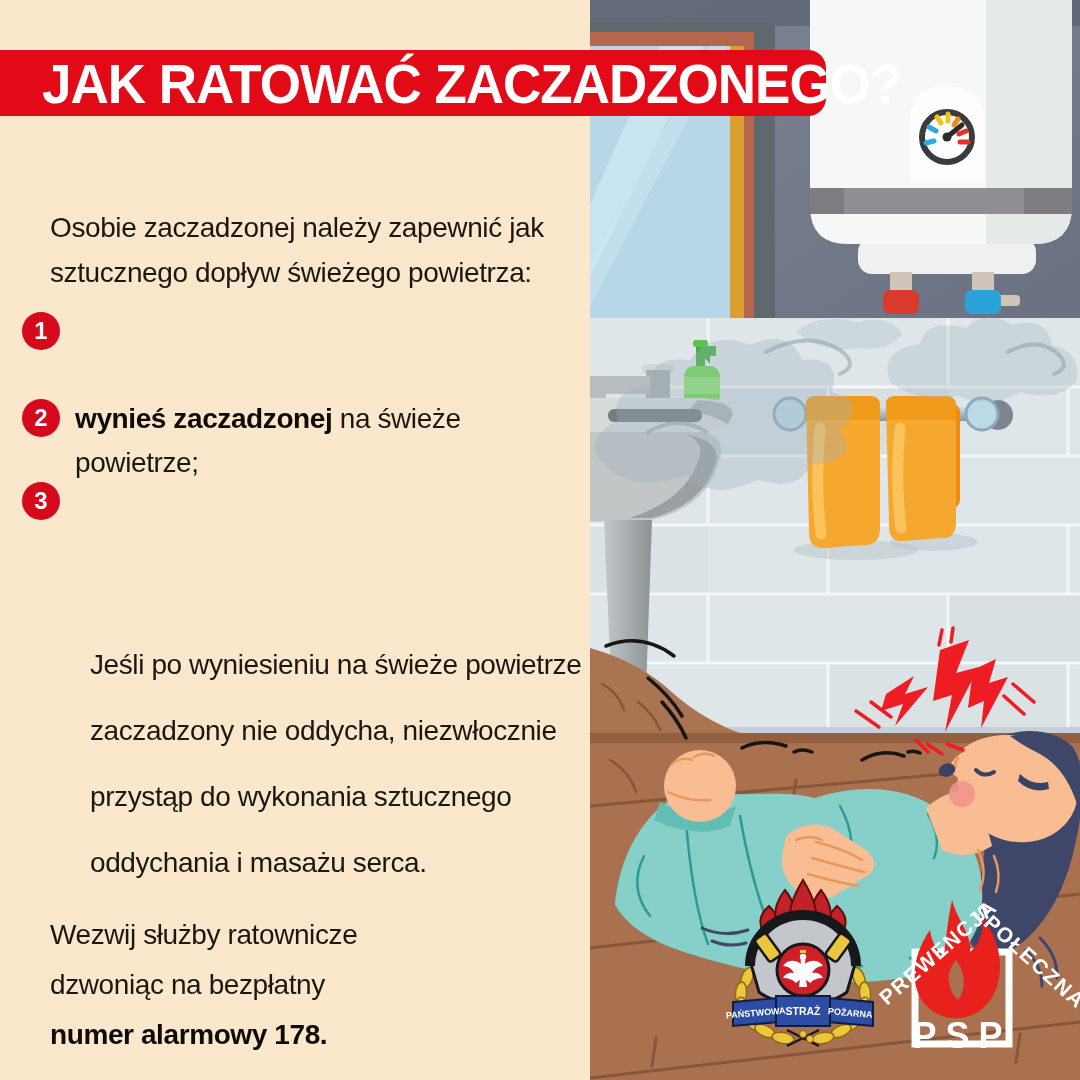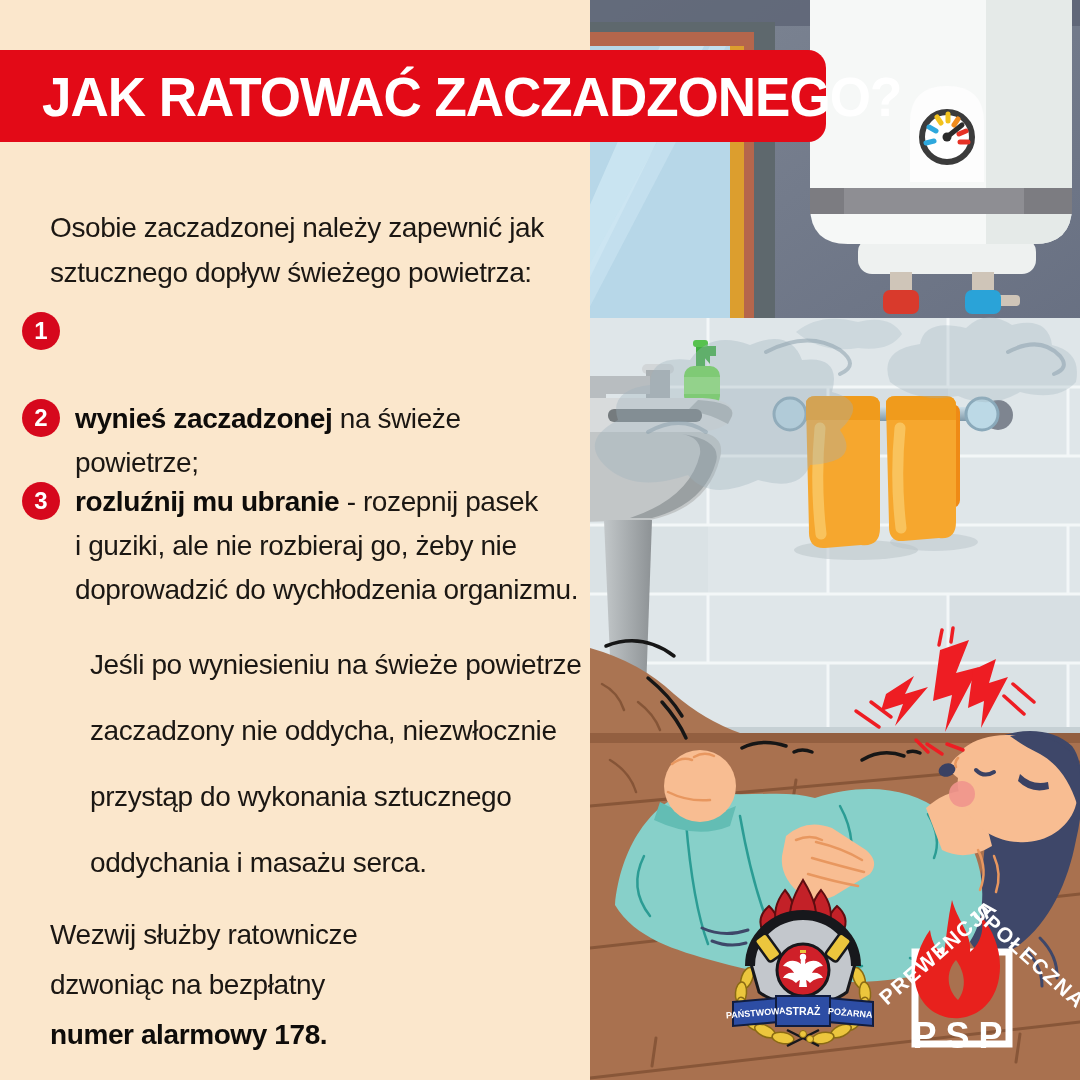--- a/index.html
+++ b/index.html
@@ -2,21 +2,21 @@
 <html><head>
 <meta charset="utf-8">
 <style>
   html,body{margin:0;padding:0;}
   .canvas{
     position:relative;width:1080px;height:1080px;overflow:hidden;
     background:#fbe7cc;font-family:"Liberation Sans",sans-serif;
   }
   .scene{position:absolute;left:590px;top:0;width:490px;height:1080px;}
   .banner{
-    position:absolute;top:50px;left:0;width:826px;height:92px;z-index:5;
+    position:absolute;top:50px;left:0;width:826px;height:66px;z-index:5;
     background:#e30a17;border-radius:0 18px 18px 0;
     display:flex;align-items:center;padding-left:42px;box-sizing:border-box;
   }
   .banner span{
     color:#ffffff;font-size:53px;font-weight:bold;letter-spacing:-1px;
     white-space:nowrap;transform:scaleY(1.06);transform-origin:left center;
   }
   .txt{
     position:absolute;white-space:pre-line;color:#1b1713;
     font-size:28px;letter-spacing:-0.4px;
@@ -337,23 +337,20 @@
   <div class="txt intro">Osobie zaczadzonej należy zapewnić jak
 sztucznego dopływ świeżego powietrza:</div>
 
   <div class="step-num" style="left:22px;top:312px;">1</div>
 
   <div class="step-num" style="left:22px;top:399px;">2</div>
   <div class="txt step-text" style="top:397px;"><b>wynieś zaczadzonej</b><span> na świeże
 powietrze;</span></div>
 
   <div class="step-num" style="left:22px;top:482px;">3</div>
-  <div class="txt step-text" style="top:480px;"><b>rozluźnij mu ubranie</b><span> - rozepnij pasek
-i guziki, ale nie rozbieraj go, żeby nie
-doprowadzić do wychłodzenia organizmu.</span></div>
 
   <div class="txt para2">Jeśli po wyniesieniu na świeże powietrze
 zaczadzony nie oddycha, niezwłocznie
 przystąp do wykonania sztucznego
 oddychania i masażu serca.</div>
 
   <div class="txt para3">
     <span>Wezwij służby ratownicze
 dzwoniąc na bezpłatny</span><b>numer alarmowy 178.</b>
   </div>

